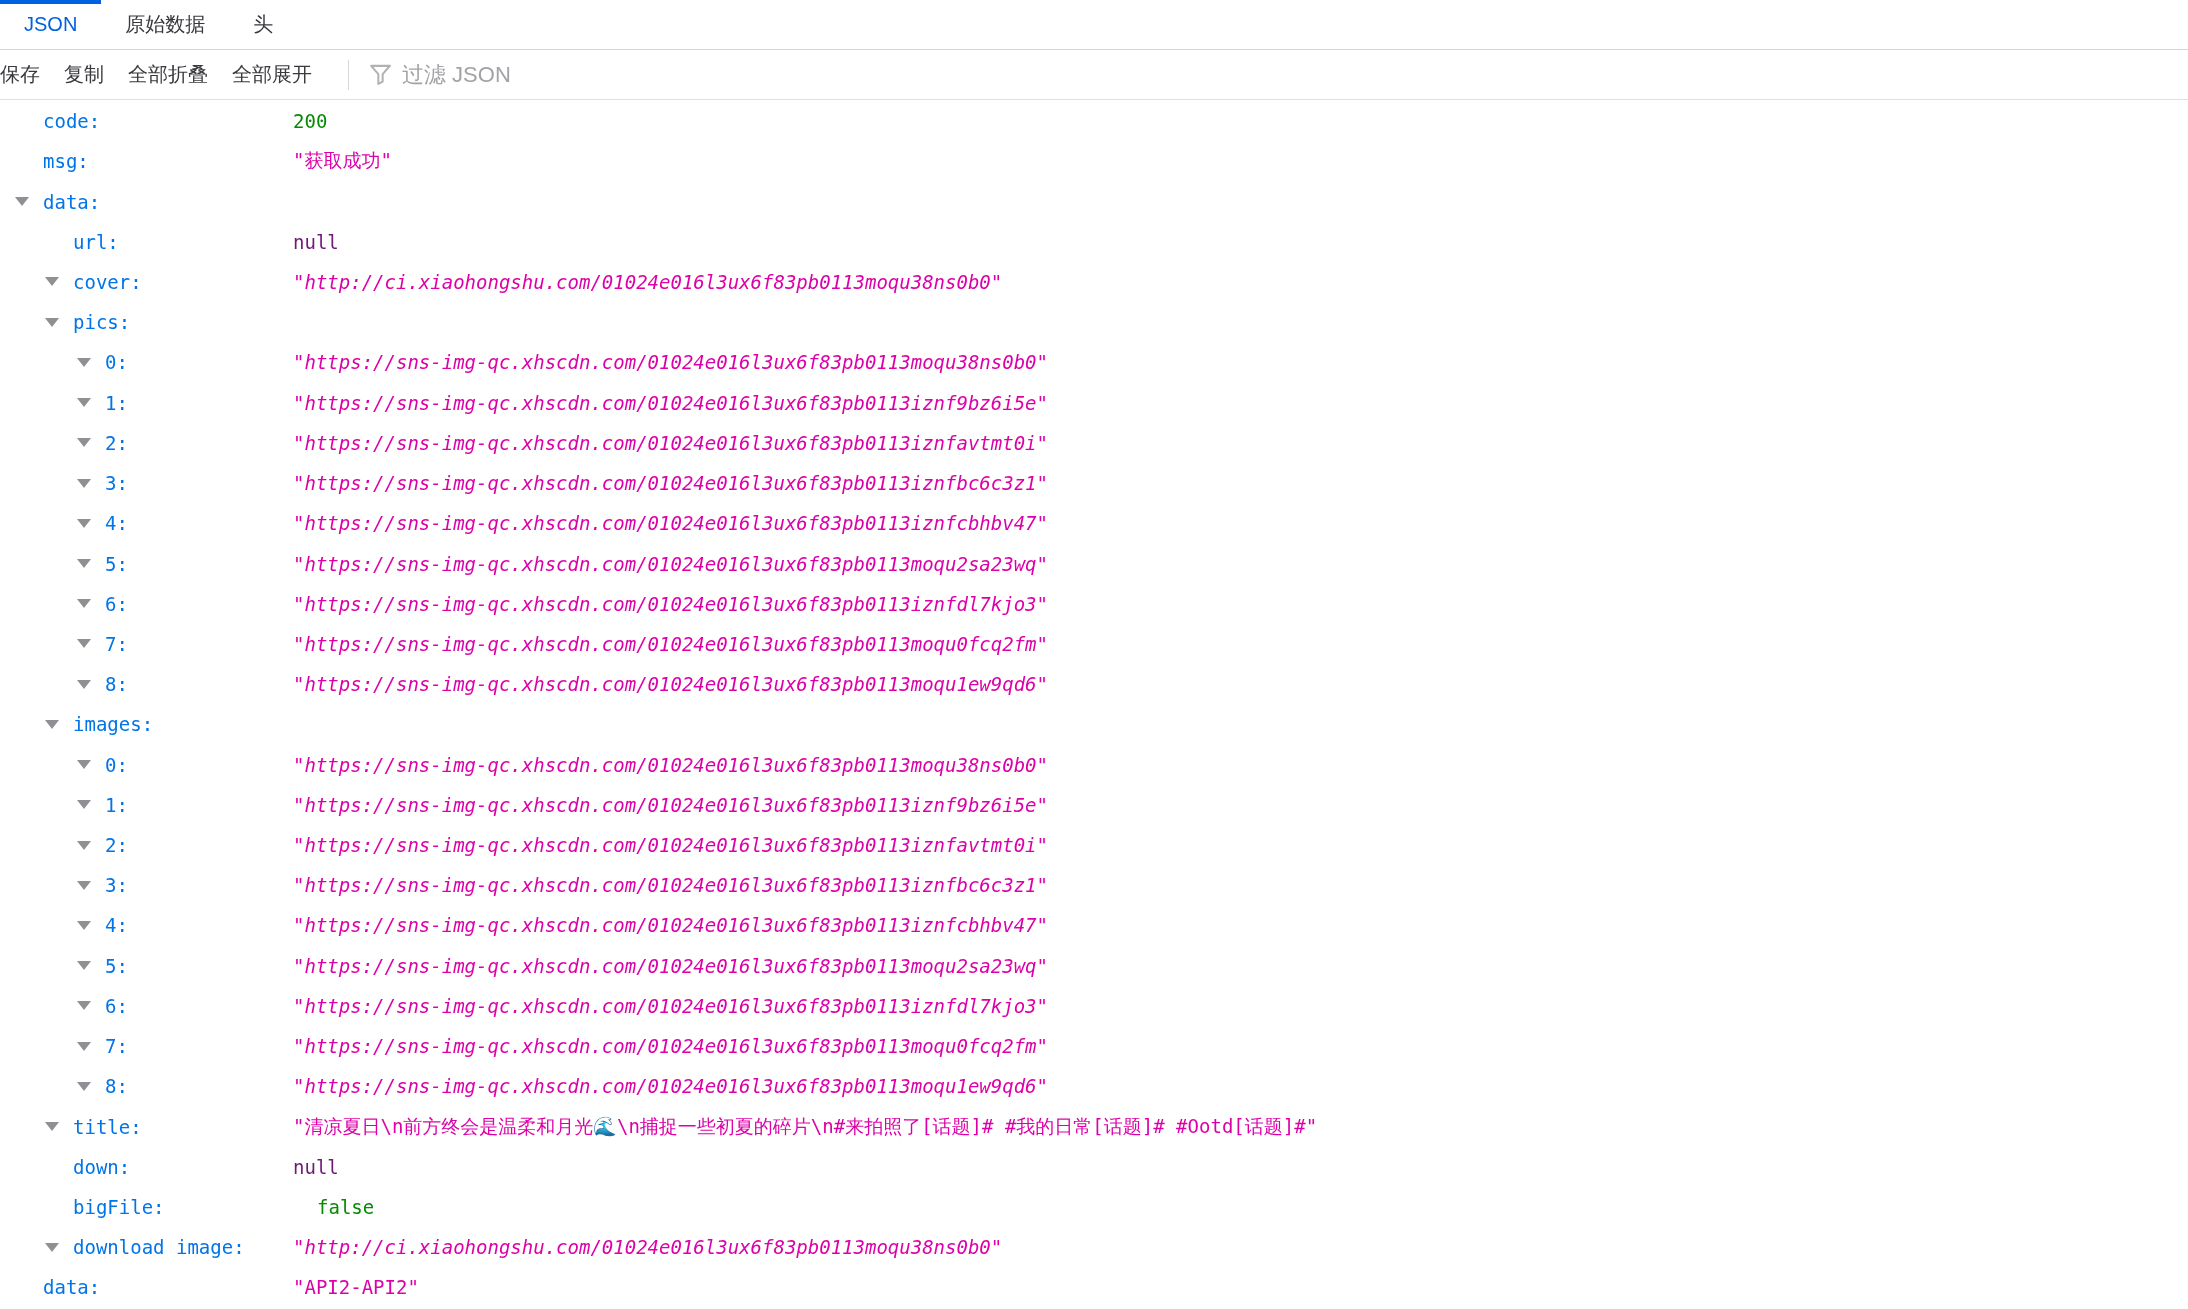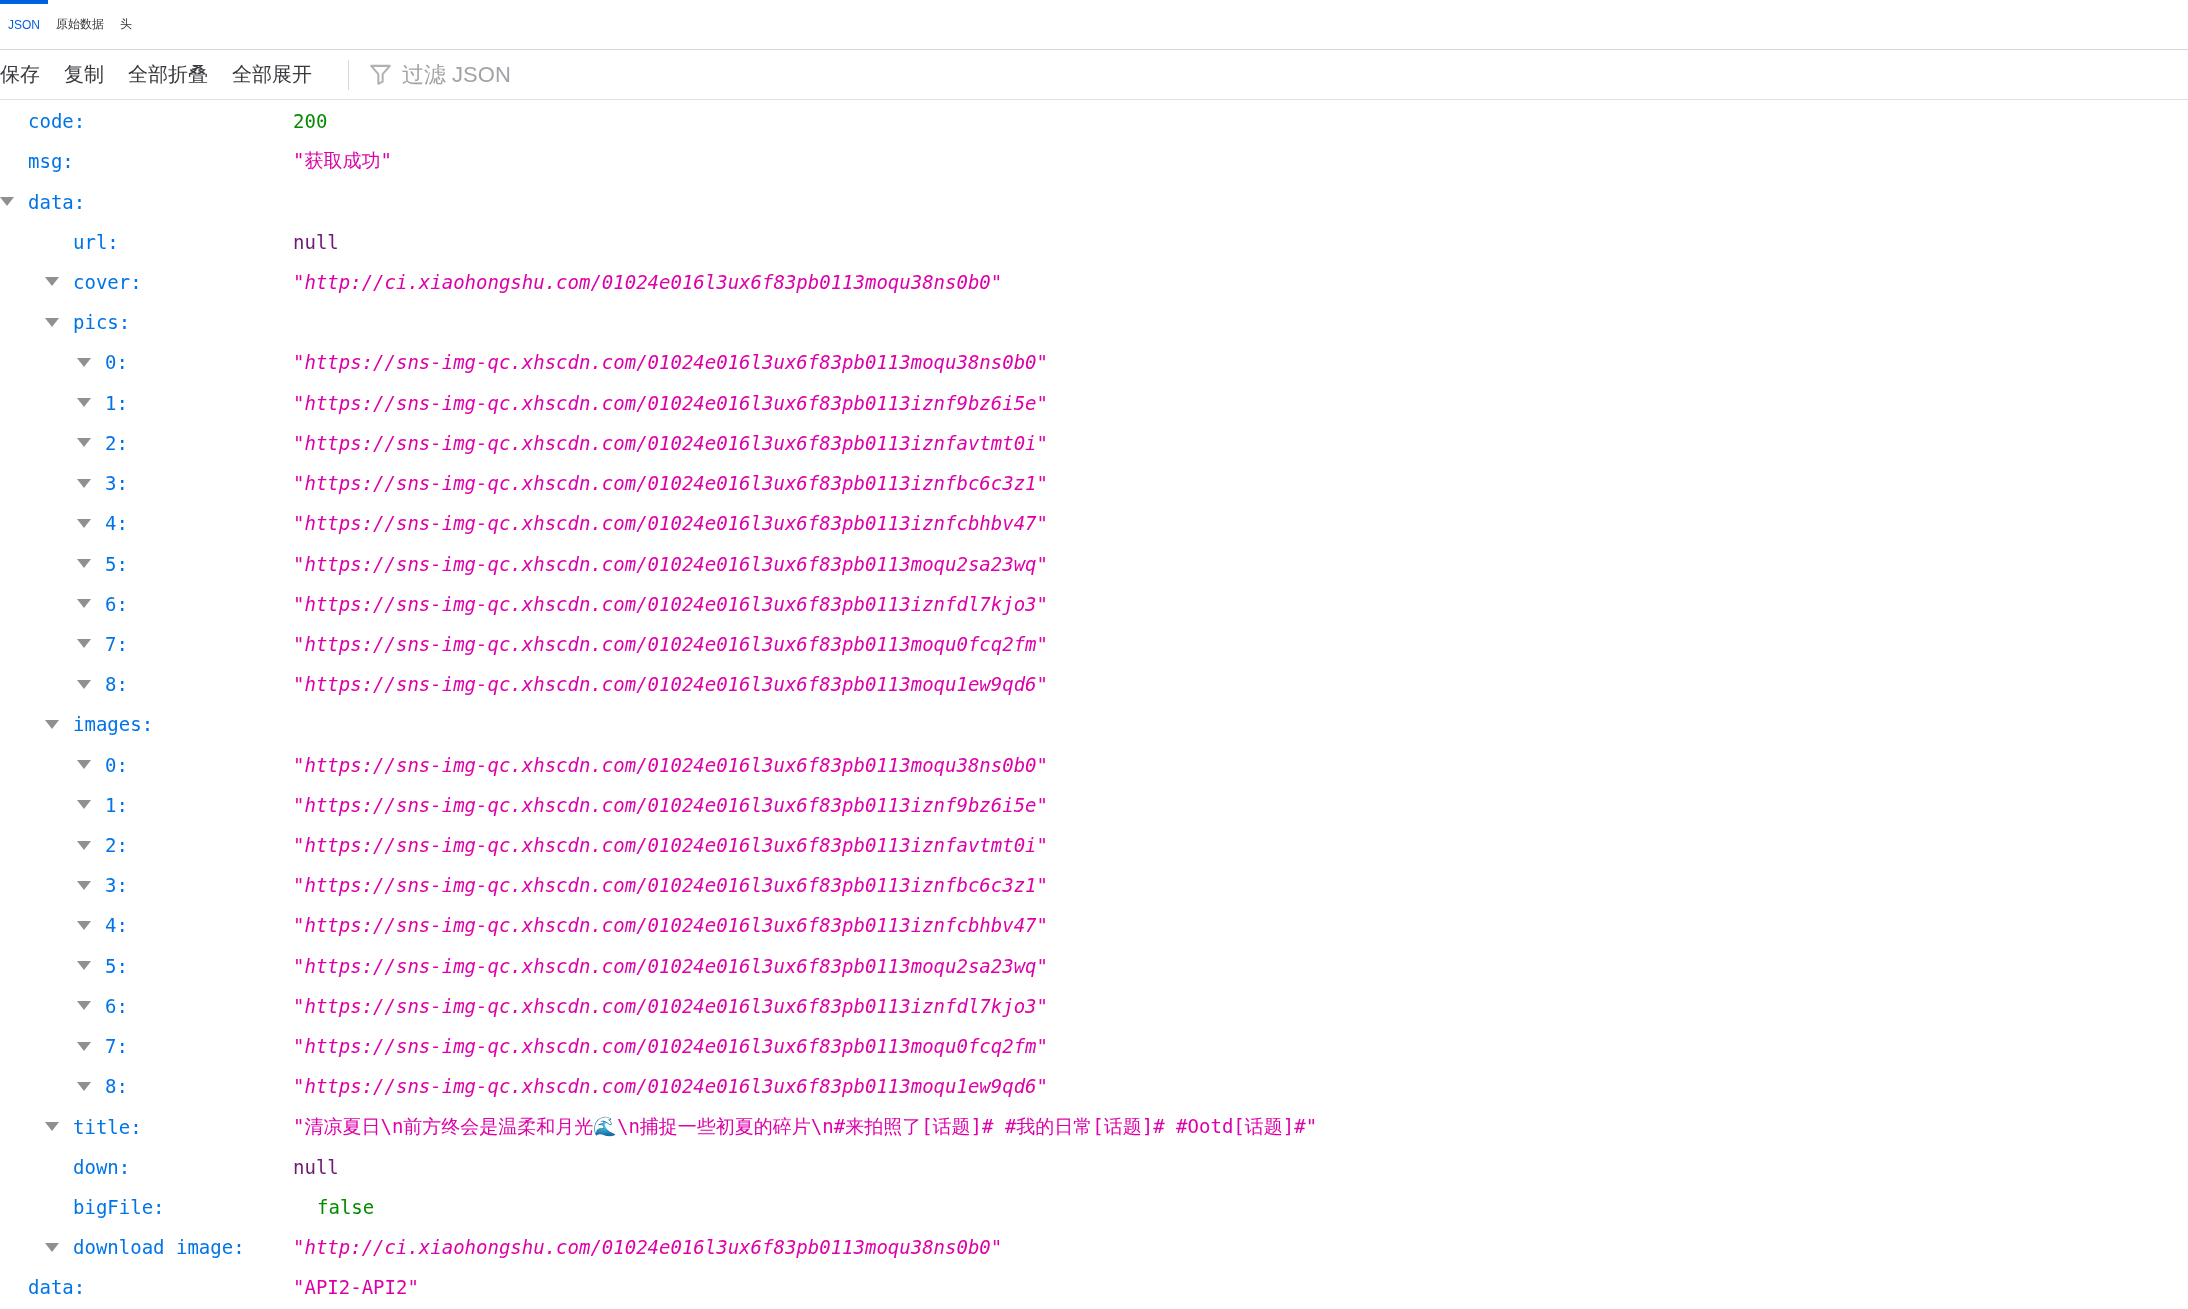--- a/index.html
+++ b/index.html
@@ -8,24 +8,24 @@
 
   
   .tabbar {
     height: 50px;
     display: flex;
     align-items: stretch;
     border-bottom: 1px solid #d7d7db;
     background: #ffffff;
   }
   .tab {
-    padding: 0 8px;
-    display: flex;
-    align-items: center;
-    font-size: 12px;
+    padding: 0 24px;
+    display: flex;
+    align-items: center;
+    font-size: 20px;
     color: #38383d;
     position: relative;
     cursor: default;
   }
   .tab.active { color: #0060df; }
   .tab.active::before {
     content: "";
     position: absolute;
     top: 0; left: 0; right: 0;
     height: 4px;
@@ -81,21 +81,21 @@
     white-space: nowrap;
   }
   .kcell {
     flex: 0 0 293px;
     width: 293px;
     display: flex;
     align-items: center;
     color: #0074e8;
     overflow: hidden;
   }
-  .row.l1 .kcell { }
+  .row.l1 .kcell { padding-left: 15px; }
   .row.l2 .kcell { padding-left: 45px; }
   .row.l3 .kcell { padding-left: 77px; }
   .arrow {
     flex: 0 0 28px;
     width: 28px;
     display: flex;
     align-items: center;
   }
   .arrow i {
     display: block;

